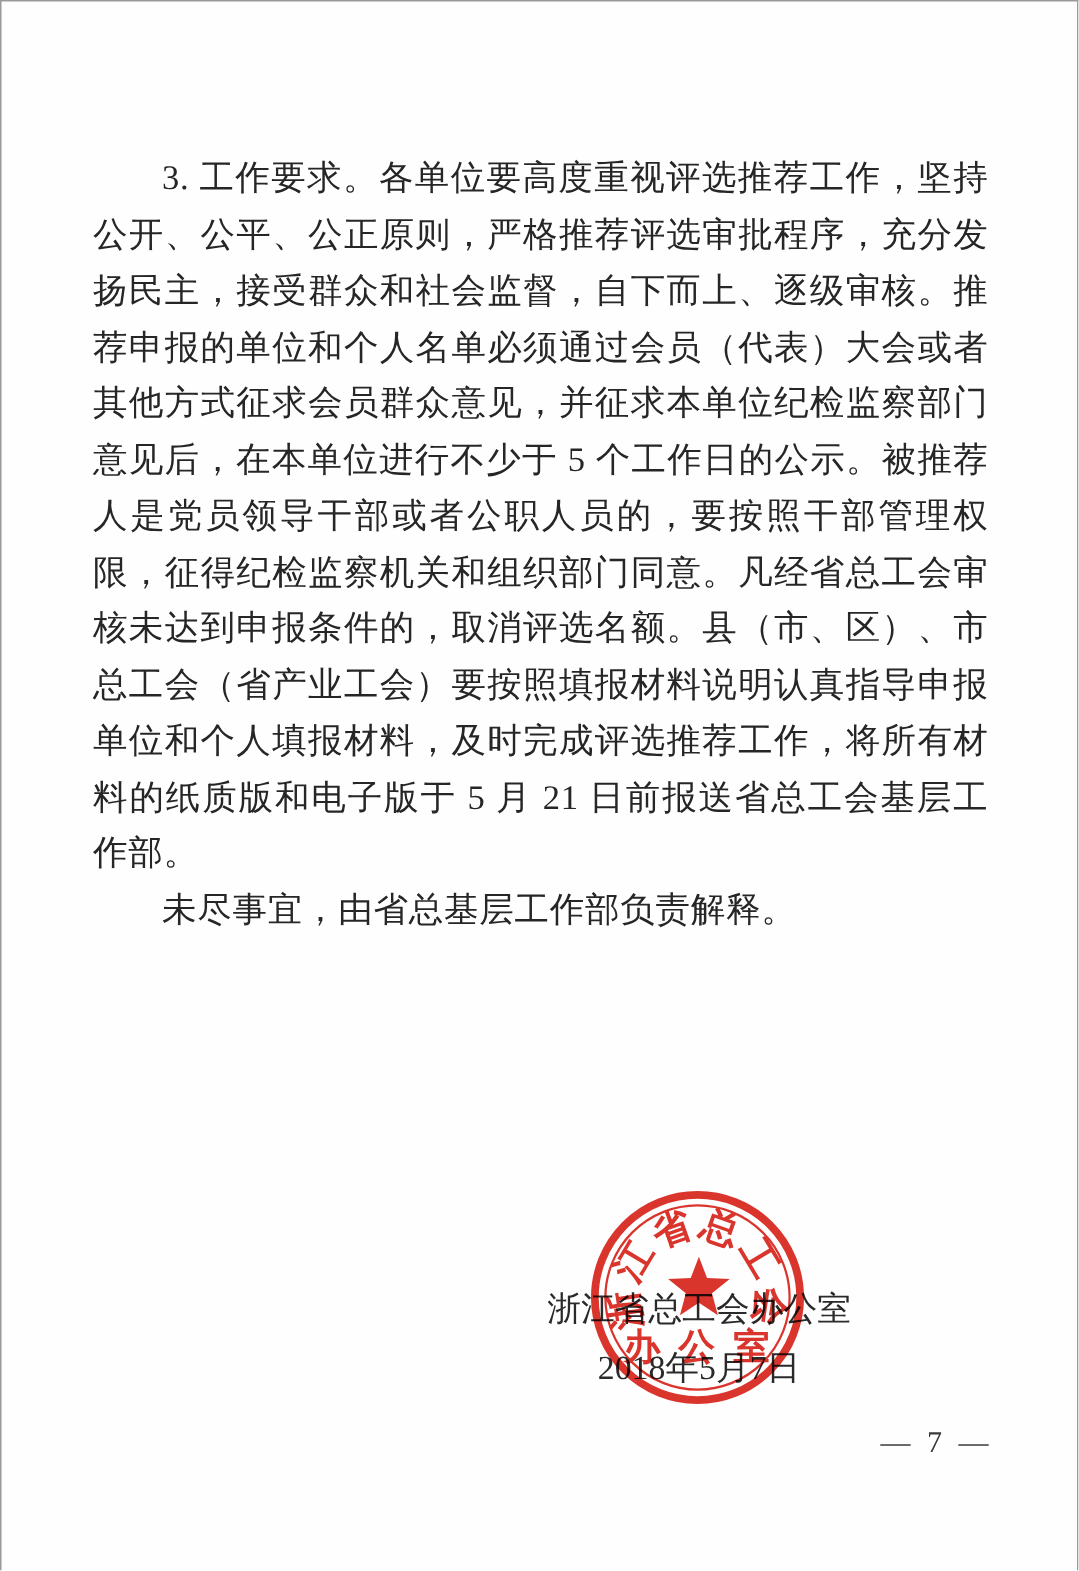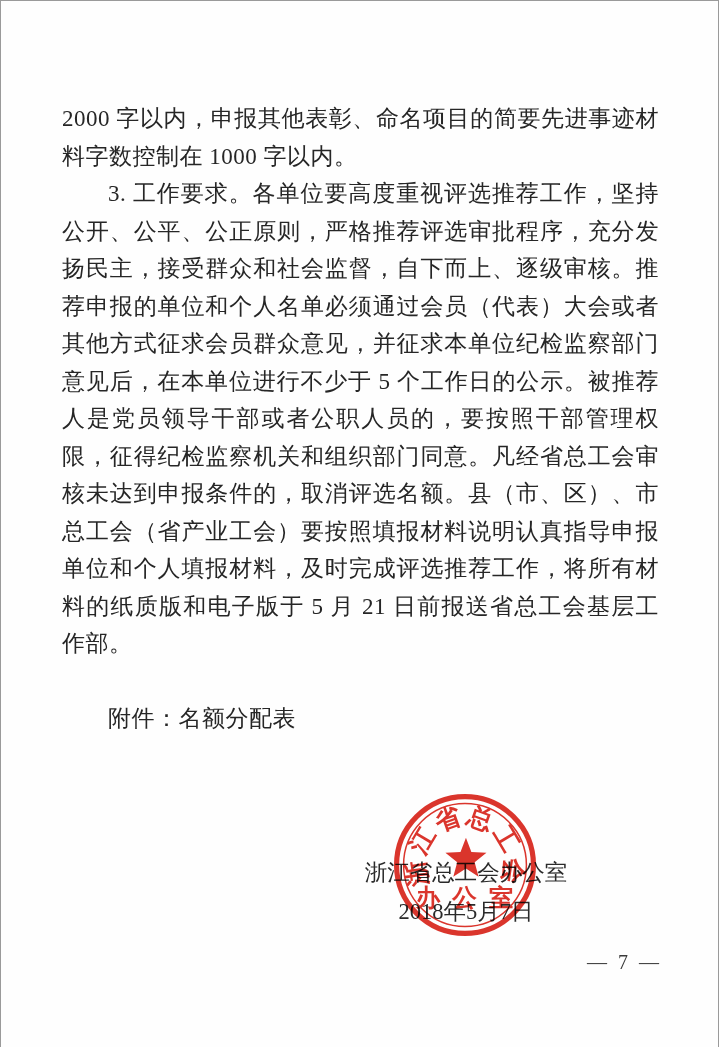--- a/index.html
+++ b/index.html
@@ -76,23 +76,22 @@
     color: #3a3a3a;
     white-space: nowrap;
   }
 </style>
 </head>
 <body>
 
 <div class="page">
 
   <div class="content">
-    <p class="para no-indent">2000 字以内，申报其他表彰、命名项目的简要先进事迹材料字数控制在 1000 字以内。</p>
     <p class="para indent">3. 工作要求。各单位要高度重视评选推荐工作，坚持公开、公平、公正原则，严格推荐评选审批程序，充分发扬民主，接受群众和社会监督，自下而上、逐级审核。推荐申报的单位和个人名单必须通过会员（代表）大会或者其他方式征求会员群众意见，并征求本单位纪检监察部门意见后，在本单位进行不少于 5 个工作日的公示。被推荐人是党员领导干部或者公职人员的，要按照干部管理权限，征得纪检监察机关和组织部门同意。凡经省总工会审核未达到申报条件的，取消评选名额。县（市、区）、市总工会（省产业工会）要按照填报材料说明认真指导申报单位和个人填报材料，及时完成评选推荐工作，将所有材料的纸质版和电子版于 5 月 21 日前报送省总工会基层工作部。</p>
-    <p class="para indent attachment">附件：名额分配表</p>
+    <p class="para indent">未尽事宜，由省总基层工作部负责解释。</p>
   </div>
 
   <div class="signature">
     <div>浙江省总工会办公室</div>
     <div>2018年5月7日</div>
   </div>
 
   <div class="seal">
     <svg viewBox="0 0 160 160" xmlns="http://www.w3.org/2000/svg">
       <circle class="ring" cx="80" cy="80" r="73" stroke-width="5.5"></circle>

